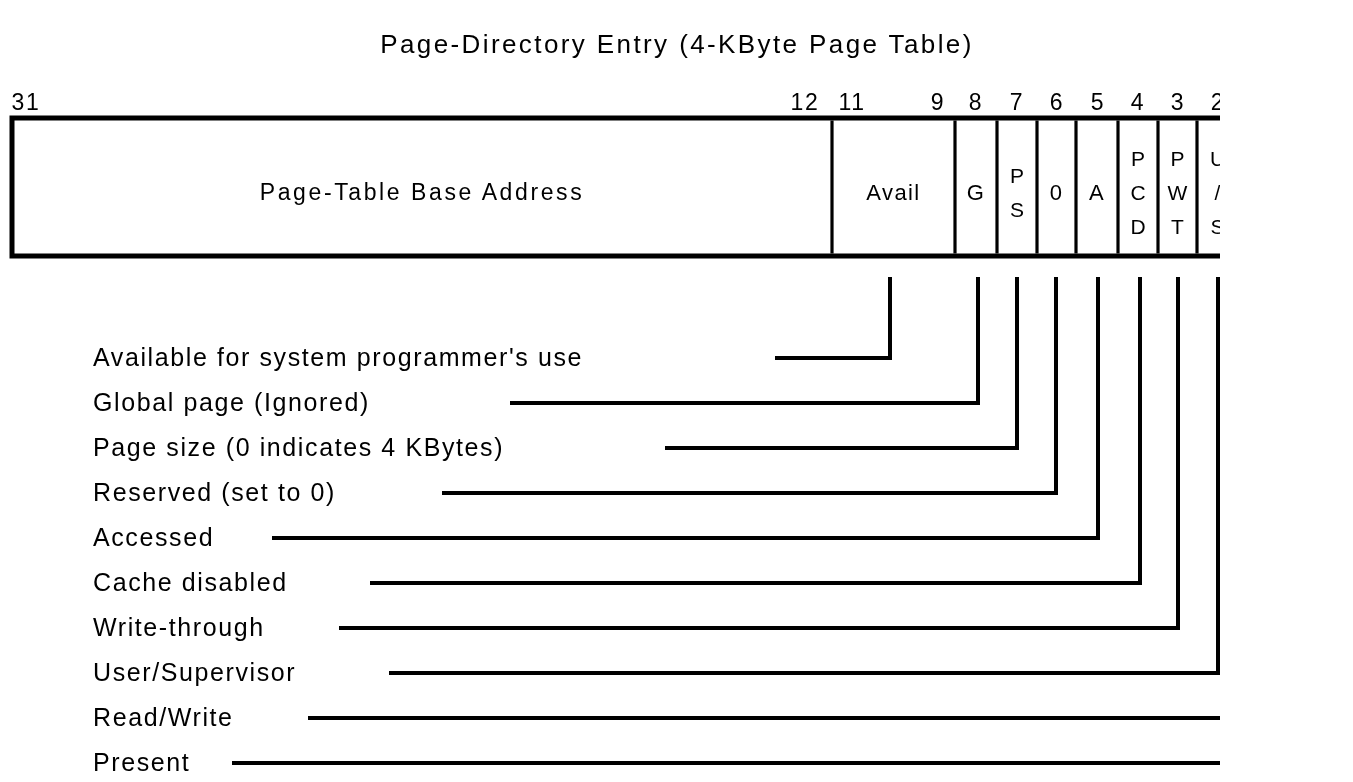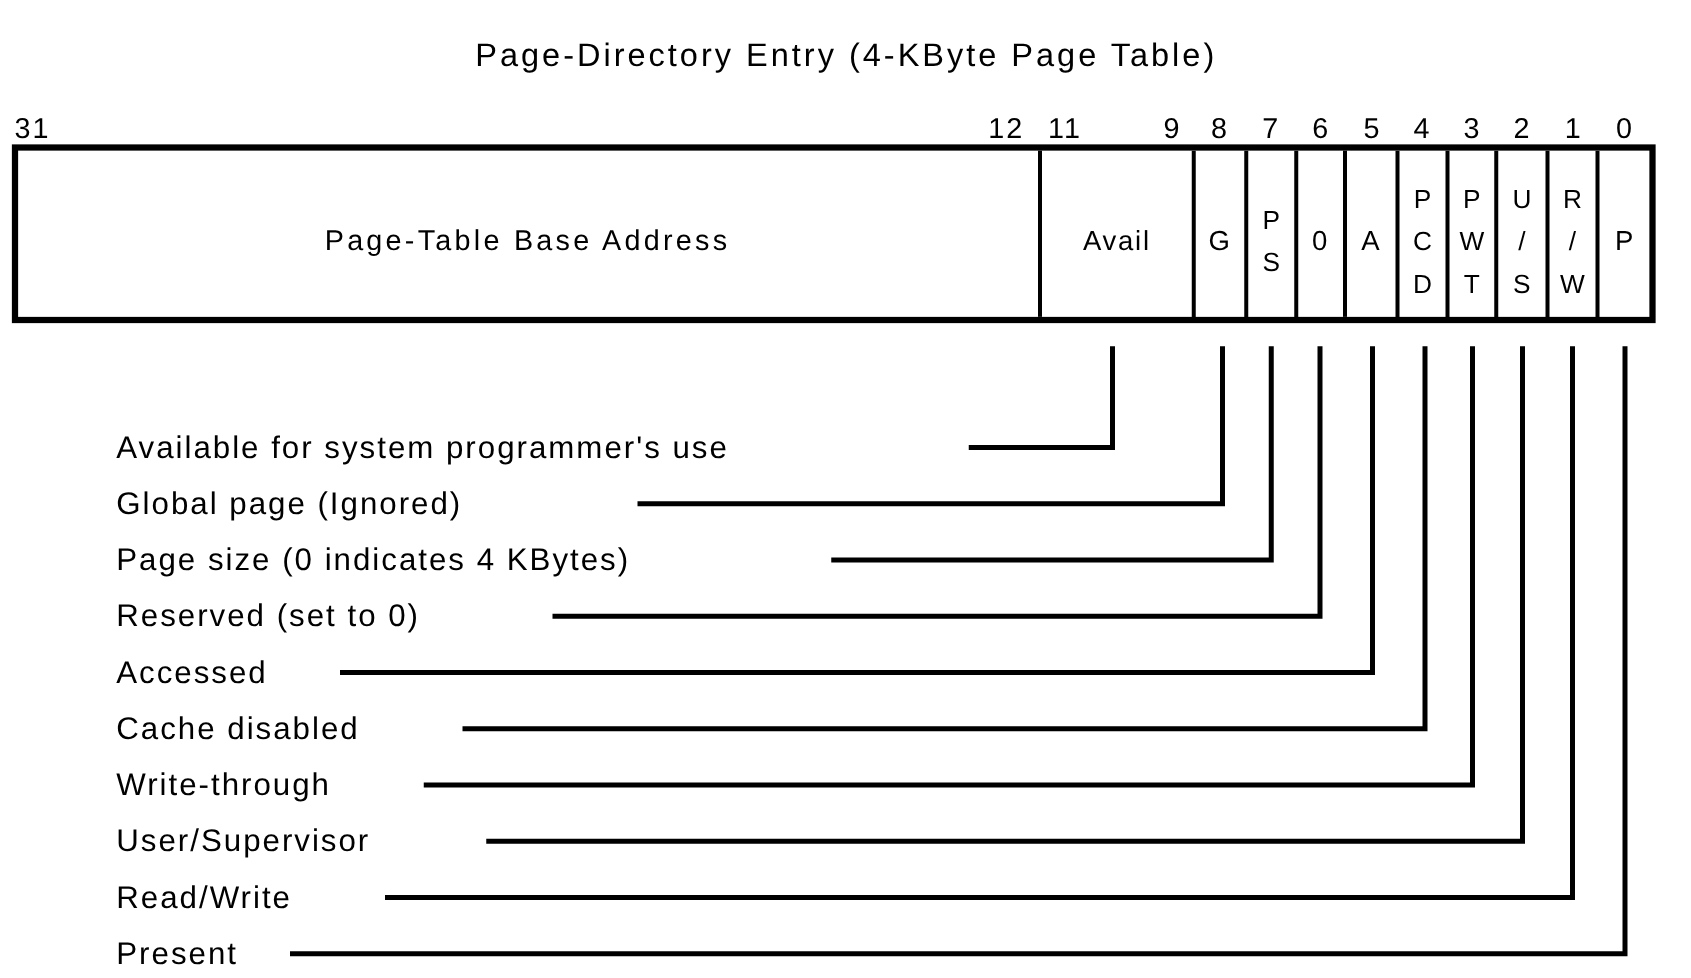--- a/index.html
+++ b/index.html
@@ -3,21 +3,21 @@
 <meta charset="utf-8">
 <title>Page-Directory Entry (4-KByte Page Table)</title>
 <style>
   html, body {
     margin: 0;
     padding: 0;
     background: #ffffff;
   }
   #canvas {
     position: relative;
-    width: 1353px;
+    width: 1220px;
     height: 782px;
     background: #ffffff;
     font-family: "Liberation Sans", sans-serif;
     color: #000000;
     overflow: hidden;
   }
   #diagram-svg {
     position: absolute;
     left: 0;
     top: 0;

